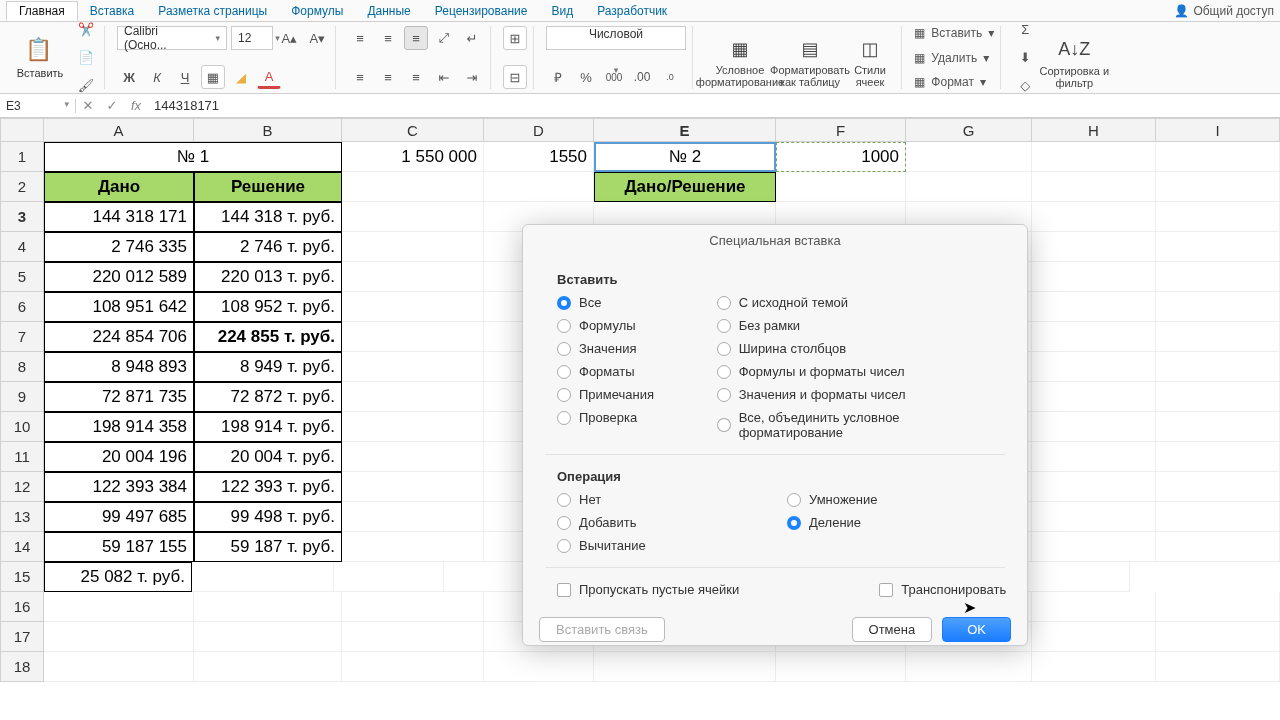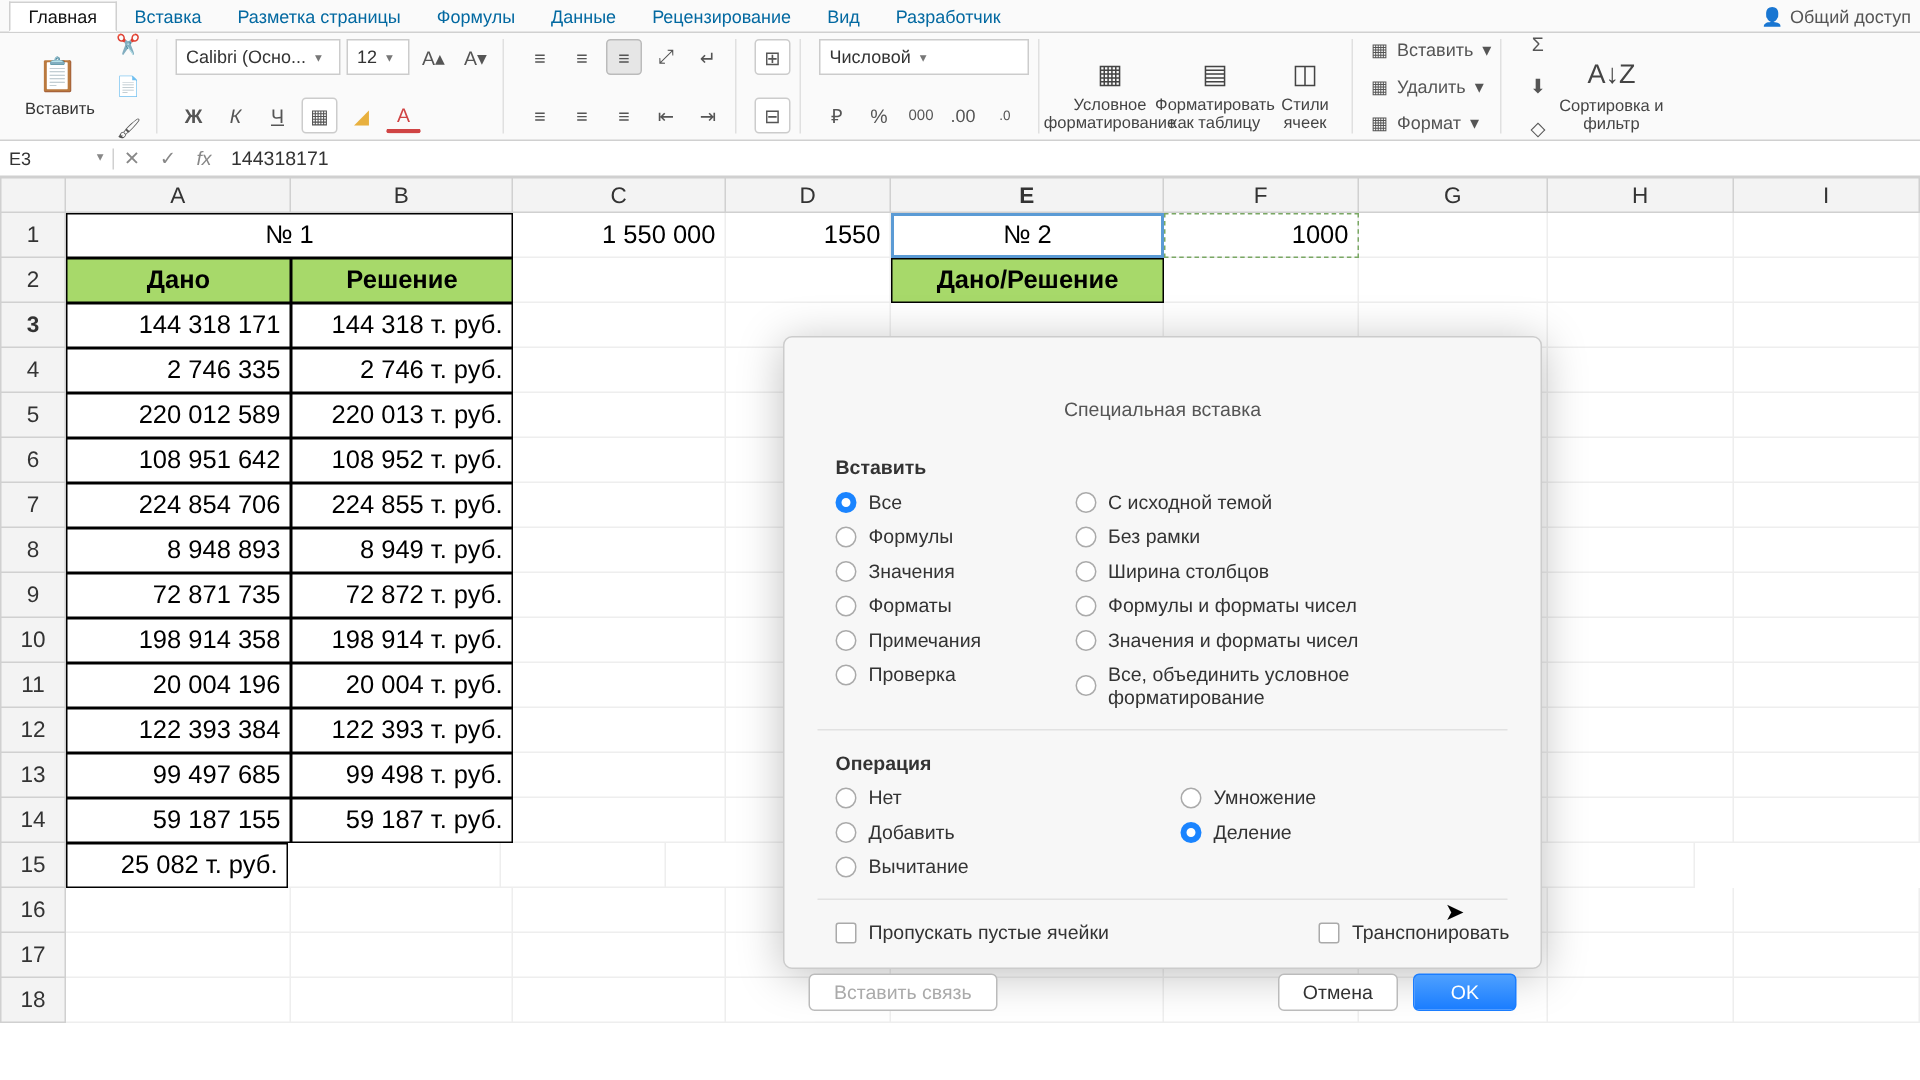--- a/index.html
+++ b/index.html
@@ -10,21 +10,21 @@
 .ribbon-tabs .tab.active { background: #fff; border: 1px solid #d0d0d0; border-bottom: 1px solid #fff; color: #111; margin-bottom: -1px; }
 .ribbon-tabs .share { margin-left: auto; font-size: 12px; color: #555; display: flex; align-items: center; gap: 4px; }
 
 .ribbon { display: flex; align-items: stretch; height: 72px; background: #fafafa; border-bottom: 1px solid #d0d0d0; padding: 4px 6px; gap: 6px; }
 .ribbon-group { display: flex; flex-direction: column; justify-content: space-between; padding: 0 6px; border-right: 1px solid #e0e0e0; }
 .ribbon-group.noborder { border-right: none; }
 .ribbon-row { display: flex; align-items: center; gap: 4px; }
 .rbtn { width: 24px; height: 24px; border: 1px solid transparent; display: flex; align-items: center; justify-content: center; border-radius: 3px; font-size: 13px; color: #555; }
 .rbtn.box { border: 1px solid #ccc; background: #fff; }
 .rbtn.pressed { background: #e6e6e6; border: 1px solid #bbb; }
-.combo { height: 24px; border: 1px solid #ccc; background: #fff; display: flex; align-items: center; padding: 0 6px; font-size: 12px; gap: 6px; }
+.combo { height: 24px; border: 1px solid #ccc; background: #fff; display: flex; align-items: center; padding: 0 6px; font-size: 12px; gap: 24px; }
 .combo .caret { font-size: 9px; color: #777; }
 .big-btn { display: flex; flex-direction: column; align-items: center; justify-content: flex-end; width: 70px; height: 62px; font-size: 11px; color: #444; gap: 2px; text-align: center; }
 .big-btn .ico { width: 26px; height: 26px; display: flex; align-items: center; justify-content: center; font-size: 18px; }
 .paste-group { display: flex; flex-direction: column; align-items: center; width: 56px; }
 .paste-group .ico { width: 30px; height: 30px; font-size: 22px; }
 .paste-group .lbl { font-size: 11px; }
 
 .formula-bar { display: flex; align-items: center; height: 24px; border-bottom: 1px solid #d0d0d0; background: #fff; }
 .namebox { width: 76px; border-right: 1px solid #d0d0d0; padding: 0 6px; display: flex; justify-content: space-between; font-size: 12px; }
 .fb-btn { width: 24px; text-align: center; color: #888; font-size: 13px; }
@@ -43,21 +43,21 @@
 .cA { width: 150px; } .cB { width: 148px; } .cC { width: 142px; } .cD { width: 110px; } .cE { width: 182px; } .cF { width: 130px; } .cG { width: 126px; } .cH { width: 124px; } .cI { width: 124px; }
 .col-headers .colh.sel { font-weight: bold; }
 .hdr-green { background: #a7d96a; font-weight: bold; justify-content: center; }
 .center { justify-content: center; }
 .right { justify-content: flex-end; }
 
 .sel-cell { border: 2px solid #5b9bd5; }
 .marquee { border: 1.5px dashed #7aa864; }
 
 .dialog-shadow { position: absolute; left: 522px; top: 224px; width: 506px; height: 422px; background: #f7f7f7; border: 1px solid #ccc; border-radius: 6px; box-shadow: 0 4px 30px rgba(0,0,0,0.25); }
-.dialog-title { text-align: center; padding: 8px 0; font-size: 13px; color: #555; margin-top: 32px; }
+.dialog-title { text-align: center; padding: 8px 0; font-size: 13px; color: #555; }
 .dialog-body { padding: 10px 20px; }
 .sect-title { font-weight: 600; font-size: 13px; margin: 6px 0 8px 14px; color: #333; }
 .radio-cols { display: flex; gap: 20px; margin-left: 14px; }
 .radio-col { display: flex; flex-direction: column; gap: 8px; }
 .radio-item { display: flex; align-items: center; gap: 8px; font-size: 13px; color: #333; }
 .radio { width: 14px; height: 14px; border-radius: 50%; border: 1px solid #aaa; background: #fff; position: relative; }
 .radio.on { border: 4px solid #1a84ff; }
 .checkbox { width: 14px; height: 14px; border: 1px solid #aaa; border-radius: 2px; background: #fff; }
 .dialog-hr { border-top: 1px solid #e2e2e2; margin: 14px 2px; }
 .dialog-footer { display: flex; align-items: center; padding: 10px 16px; gap: 10px; }
@@ -137,21 +137,21 @@
   <div class="ribbon-group">
     <div class="ribbon-row">
         <div class="rbtn box">⊞</div>
       </div>
     <div class="ribbon-row">
         <div class="rbtn box">⊟</div>
       </div>
   </div>
   <div class="ribbon-group">
     <div class="ribbon-row">
-        <div class="combo" style="width:140px;">
+        <div class="combo" style="width:140px;flex-direction:column;">
           <span>Числовой</span>
           <span class="caret">▾</span>
         </div>
       </div>
     <div class="ribbon-row">
       <div class="rbtn">₽</div>
       <div class="rbtn">%</div>
       <div class="rbtn" style="font-size:10px;">000</div>
       <div class="rbtn" style="font-size:12px;">.00</div>
       <div class="rbtn" style="font-size:9px;">.0</div>
@@ -281,21 +281,21 @@
         <div class="cell cD"></div>
         <div class="cell cE"></div>
         <div class="cell cF"></div>
         <div class="cell cG"></div>
         <div class="cell cH"></div>
         <div class="cell cI"></div>
       </div>
       <div class="row">
         <div class="rowh">7</div>
         <div class="cell cA right" style="border: 1px solid rgb(0, 0, 0);">224 854 706</div>
-        <div class="cell cB right" style="border: 1px solid rgb(0, 0, 0);">224 855 т. руб.</div>
+        <div class="cell cB right" style="border: 1px solid rgb(0, 0, 0); font-weight: bold;">224 855 т. руб.</div>
         <div class="cell cC"></div>
         <div class="cell cD"></div>
         <div class="cell cE"></div>
         <div class="cell cF"></div>
         <div class="cell cG"></div>
         <div class="cell cH"></div>
         <div class="cell cI"></div>
       </div>
       <div class="row">
         <div class="rowh">8</div>

